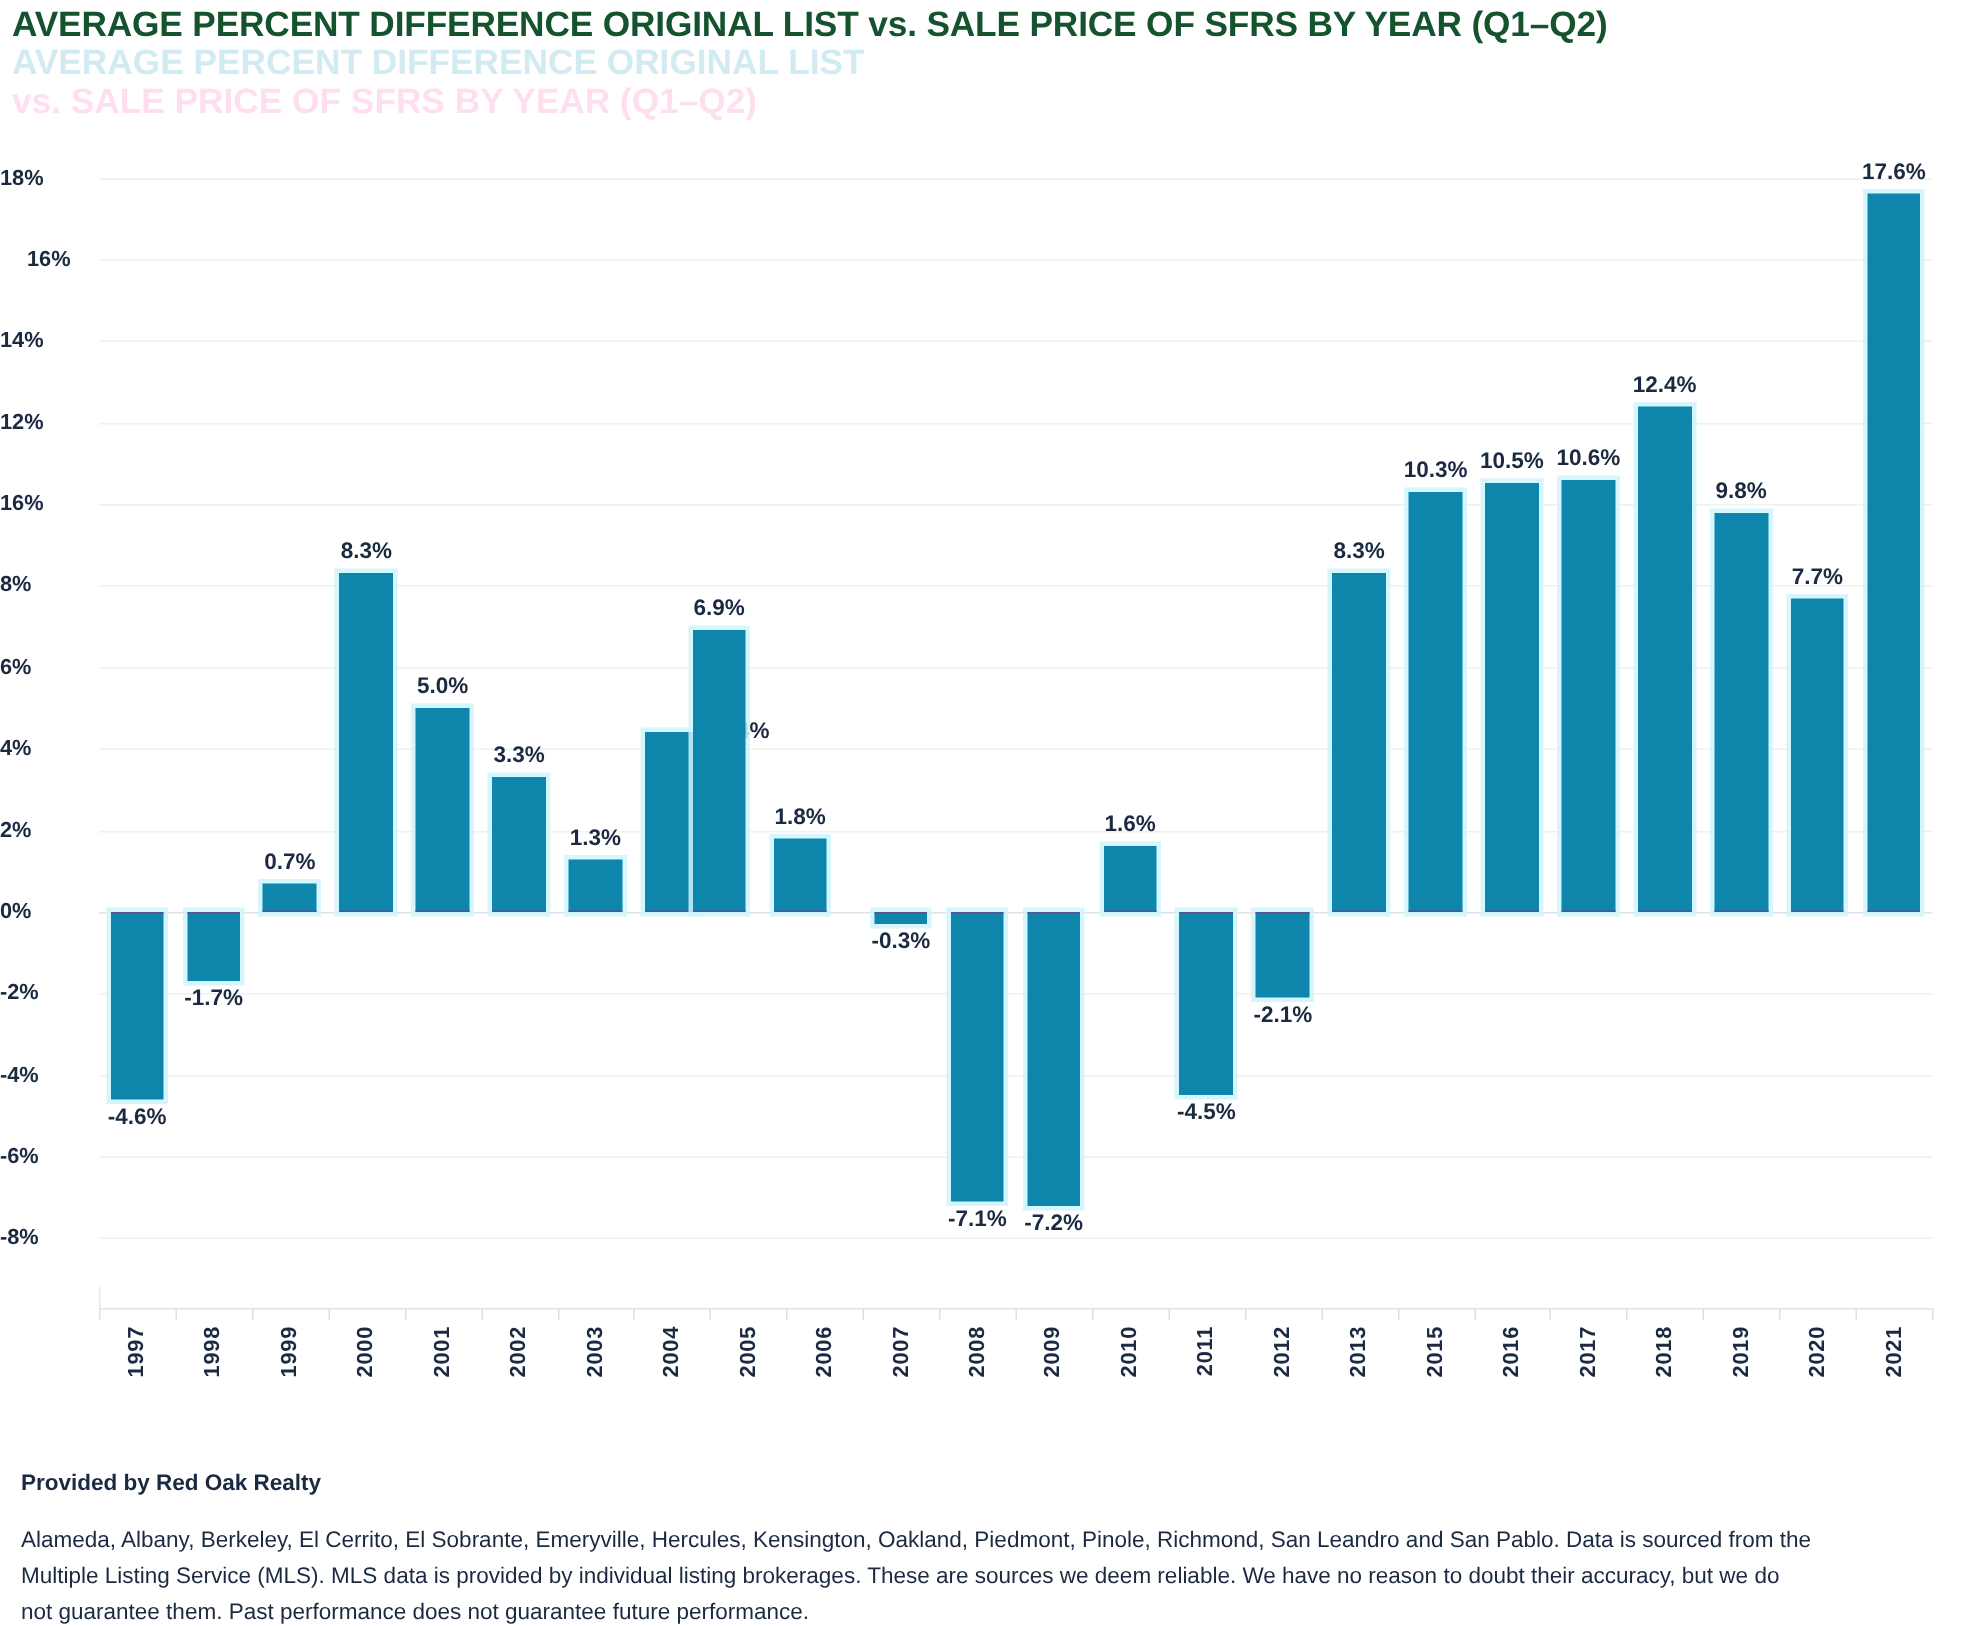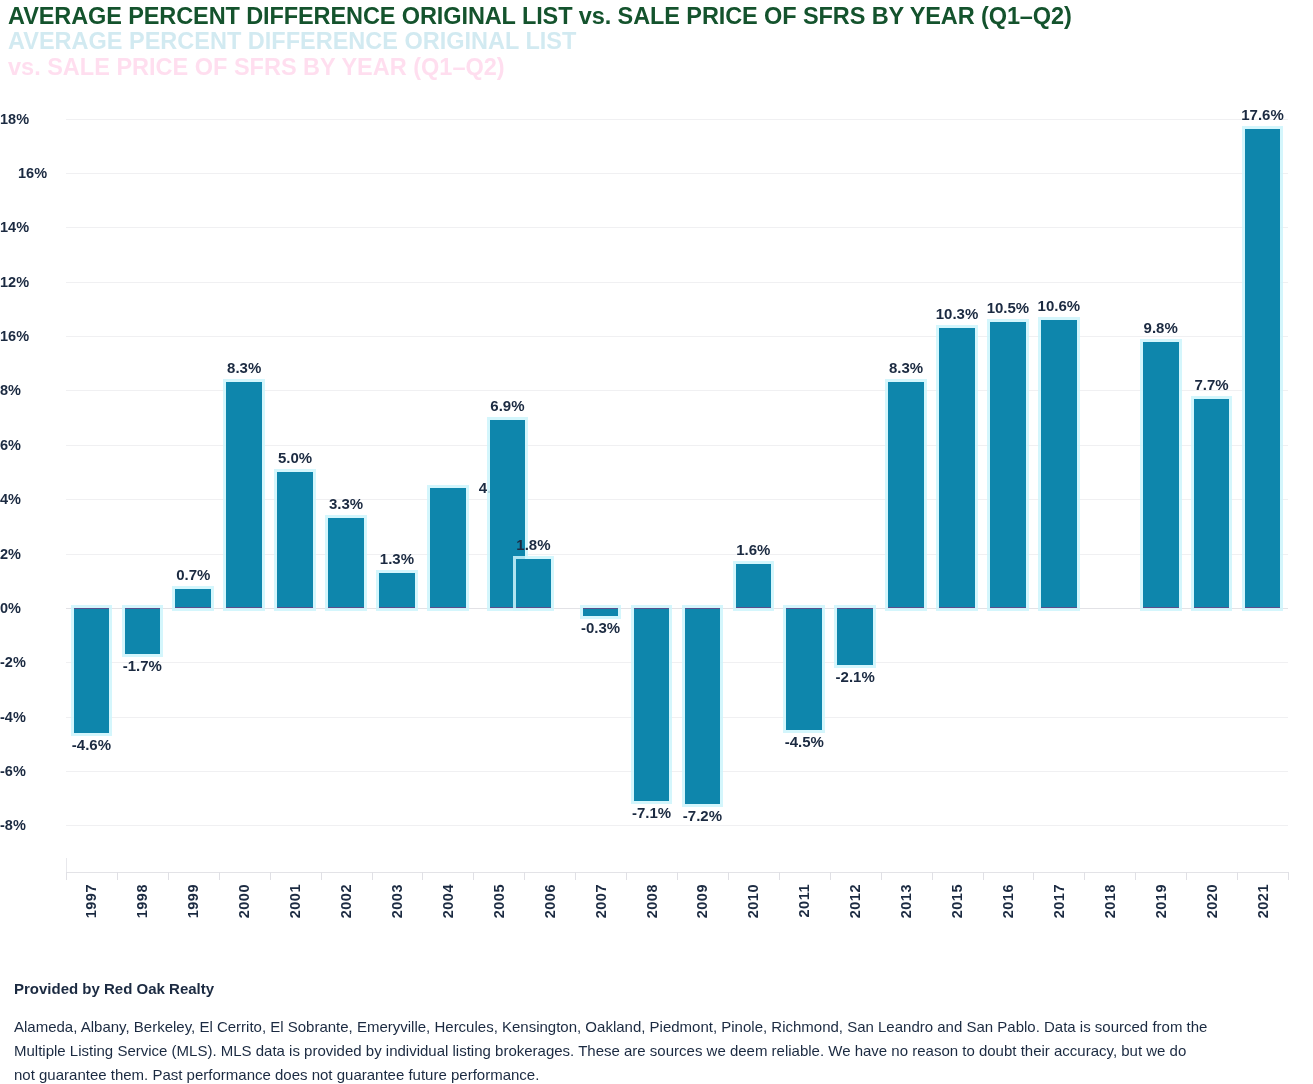--- a/index.html
+++ b/index.html
@@ -169,21 +169,21 @@
           <div class="bar-label" style="top: 409.211px;">3.3%</div>
         </div>
         <div class="bar-slot" style="left: 305.5px; width: 50.9167px;">
           <div class="bar pos" title="2003: 1.3%" style="left: 7.6375px; width: 35.6417px; top: 486.577px; height: 35.338px;"></div>
           <div class="bar-label" style="top: 463.577px;">1.3%</div>
         </div>
         <div class="bar-slot" style="left: 356.417px; width: 50.9167px;">
           <div class="bar pos" title="2004: 4.4%" style="left: 7.6375px; width: 35.6417px; top: 402.31px; height: 119.606px;"></div>
           <div class="bar-label" style="top: 393px; margin-left: 48px;">4.4%</div>
         </div>
-        <div class="bar-slot" style="left: 416px; width: 50.9167px; text-decoration: underline;">
+        <div class="bar-slot" style="left: 388px; width: 50.9167px; text-decoration: underline;">
           <div class="bar pos" title="2005: 6.9%" style="left: 7.6375px; width: 35.6417px; top: 334.352px; height: 187.563px;"></div>
           <div class="bar-label" style="top: 311.352px;">6.9%</div>
         </div>
         <div class="bar-slot" style="left: 442px; width: 50.9167px;">
           <div class="bar pos" title="2006: 1.8%" style="left: 7.6375px; width: 35.6417px; top: 472.986px; height: 48.9296px;"></div>
           <div class="bar-label" style="top: 449.986px;">1.8%</div>
         </div>
         <div class="bar-slot" style="left: 509.167px; width: 50.9167px;">
           <div class="bar neg" title="2007: -0.3%" style="left: 7.6375px; width: 35.6417px; top: 521.915px; height: 8.15493px;"></div>
           <div class="bar-label" style="top: 533.07px;">-0.3%</div>
@@ -216,20 +216,24 @@
           <div class="bar pos" title="2015: 10.3%" style="left: 7.6375px; width: 35.6417px; top: 241.93px; height: 279.986px;"></div>
           <div class="bar-label" style="top: 218.93px;">10.3%</div>
         </div>
         <div class="bar-slot" style="left: 916.5px; width: 50.9167px;">
           <div class="bar pos" title="2016: 10.5%" style="left: 7.6375px; width: 35.6417px; top: 236.493px; height: 285.423px;"></div>
           <div class="bar-label" style="top: 213.493px;">10.5%</div>
         </div>
         <div class="bar-slot" style="left: 967.417px; width: 50.9167px;">
           <div class="bar pos" title="2017: 10.6%" style="left: 7.6375px; width: 35.6417px; top: 233.775px; height: 288.141px;"></div>
           <div class="bar-label" style="top: 210.775px;">10.6%</div>
+        </div>
+        <div class="bar-slot" style="left: 1018.33px; width: 50.9167px;">
+          <div class="bar pos" title="2018: 12.4%" style="left: 7.6375px; width: 35.6417px; top: 184.845px; height: 337.07px;"></div>
+          <div class="bar-label" style="top: 161.845px;">12.4%</div>
         </div>
         <div class="bar-slot" style="left: 1069.25px; width: 50.9167px;">
           <div class="bar pos" title="2019: 9.8%" style="left: 7.6375px; width: 35.6417px; top: 255.521px; height: 266.394px;"></div>
           <div class="bar-label" style="top: 232.521px;">9.8%</div>
         </div>
         <div class="bar-slot" style="left: 1120.17px; width: 50.9167px;">
           <div class="bar pos" title="2020: 7.7%" style="left: 7.6375px; width: 35.6417px; top: 312.606px; height: 209.31px;"></div>
           <div class="bar-label" style="top: 289.606px;">7.7%</div>
         </div>
         <div class="bar-slot" style="left: 1171.08px; width: 50.9167px;">

